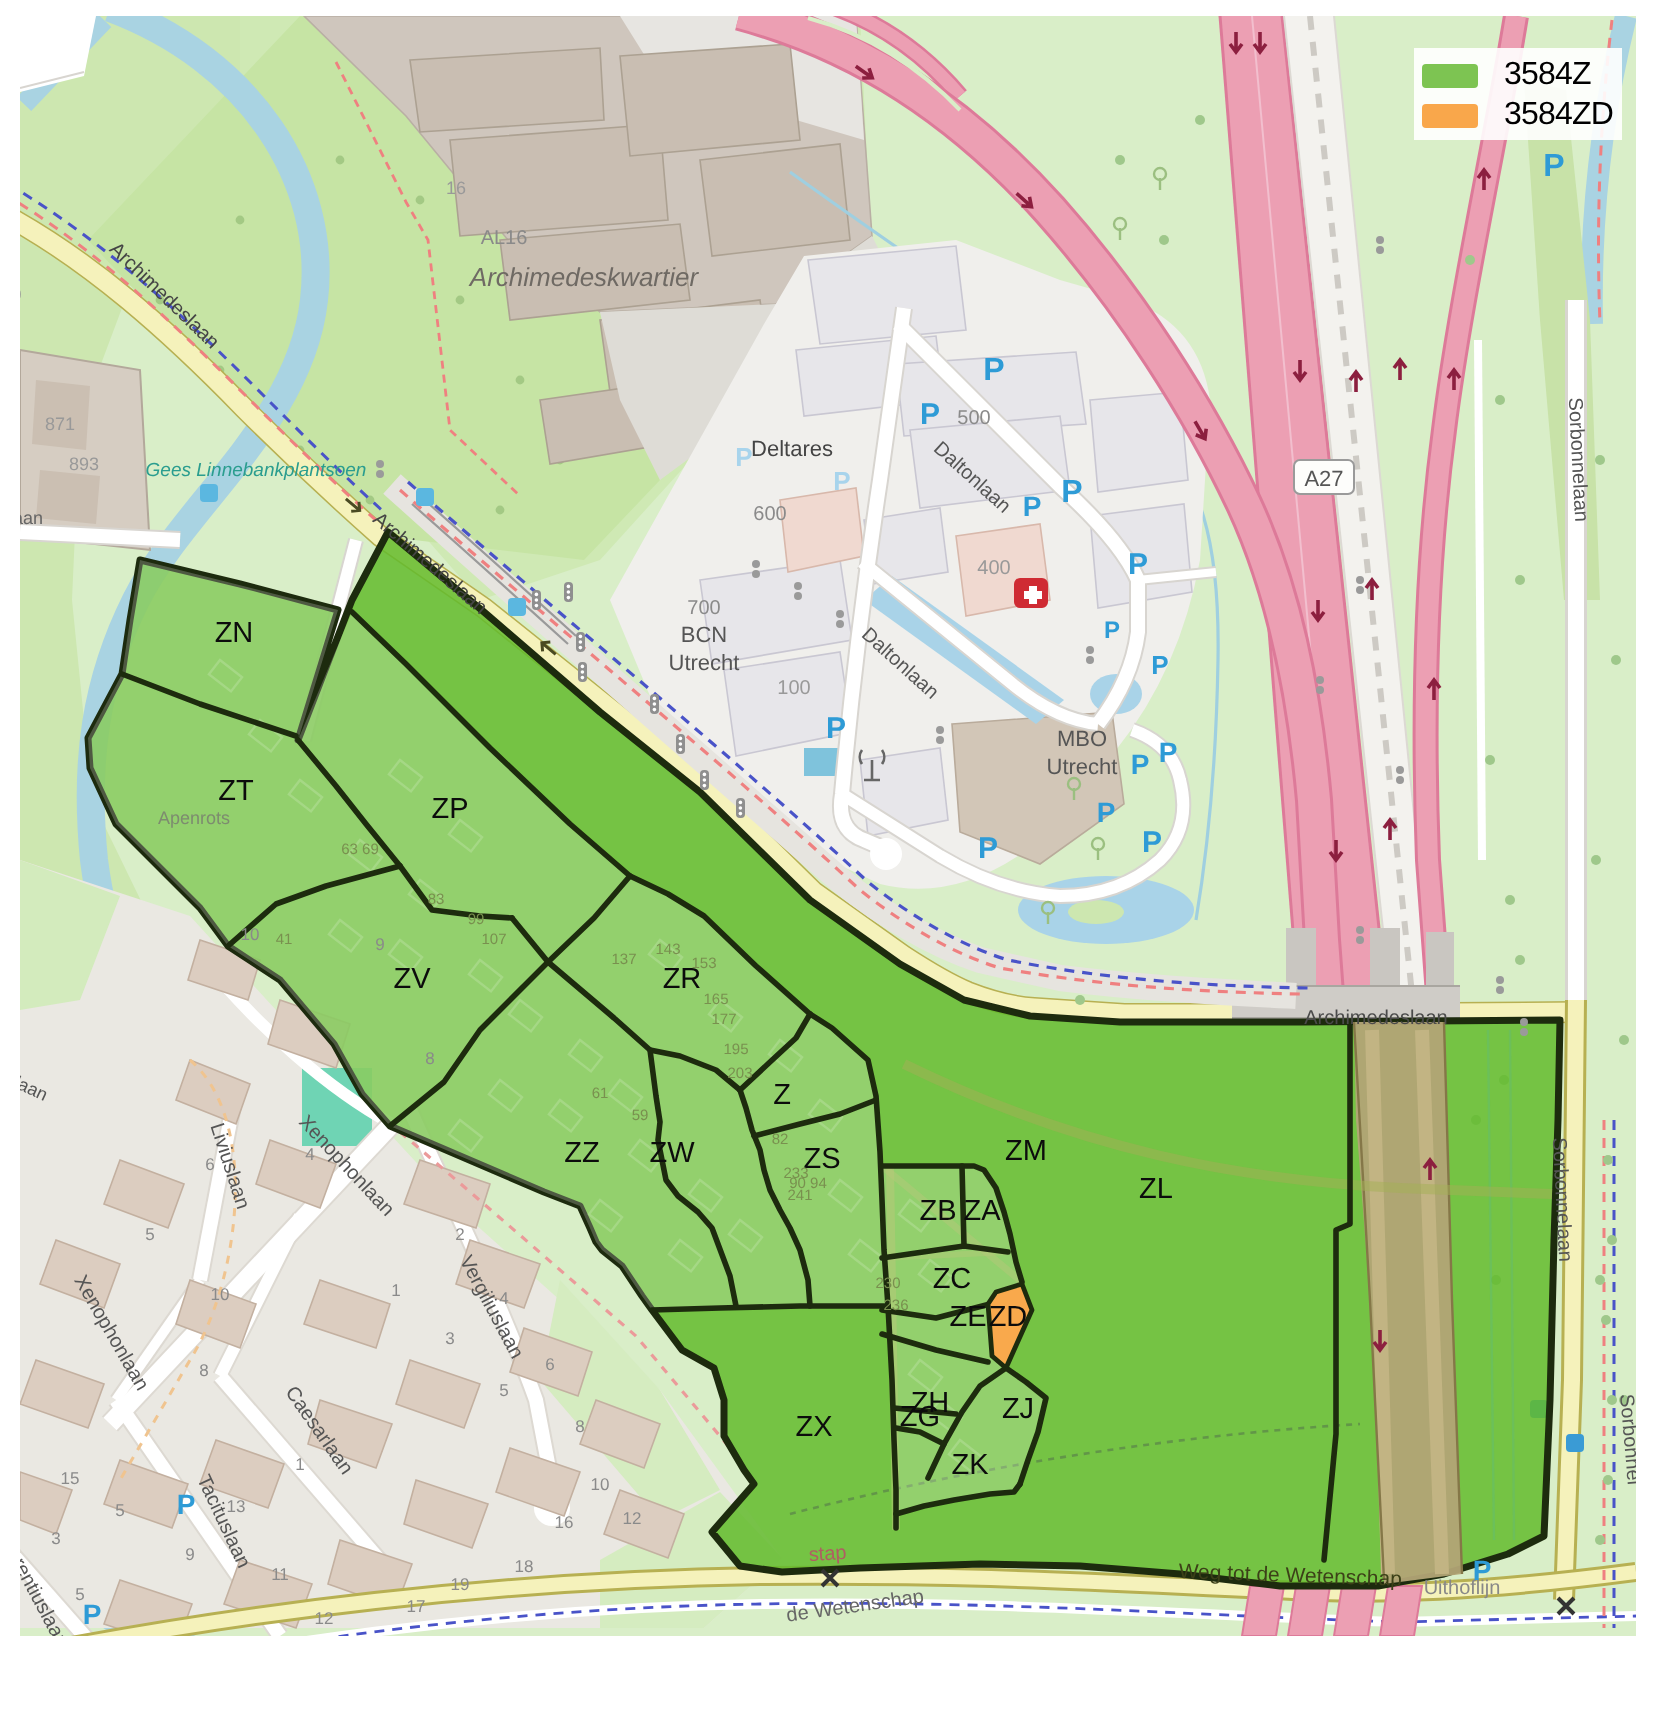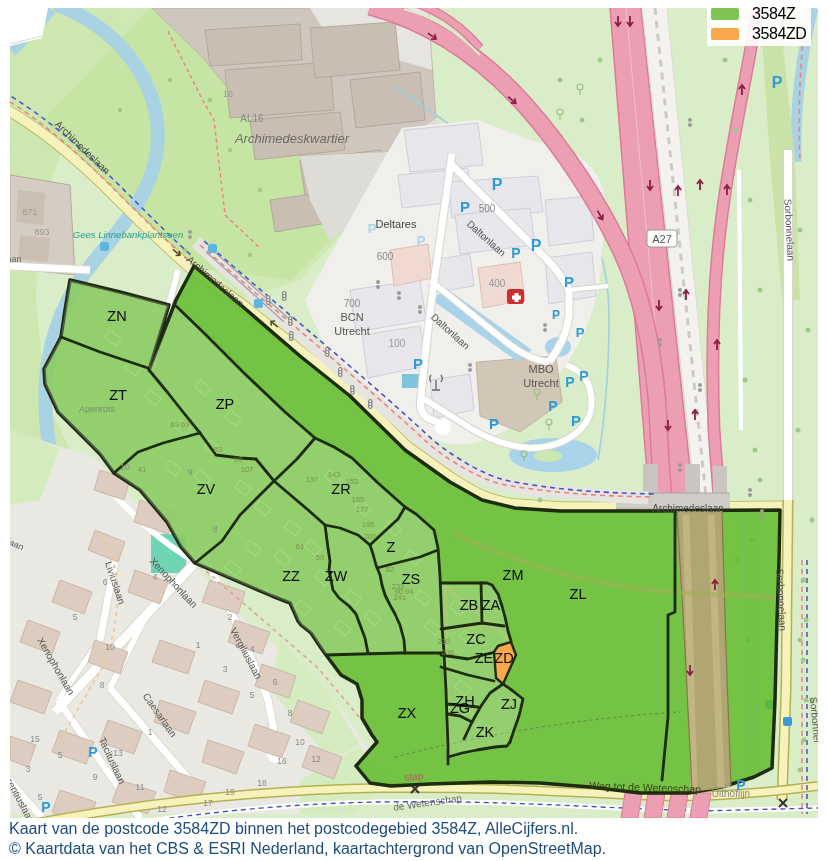--- a/index.html
+++ b/index.html
@@ -1,19 +1,19 @@
 <!DOCTYPE html>
 <html><head>
 <meta charset="utf-8">
 <style>
 html,body{margin:0;padding:0;background:#fff;}
 *{font-family:"Liberation Sans",sans-serif;}
 #wrap{position:relative;width:828px;height:861px;background:#fff;overflow:hidden;}
 #cap{position:absolute;left:9px;top:819px;color:#1e4d7d;font-size:16px;line-height:19.5px;}
-#legend{position:absolute;left:707px;top:0;width:104px;height:46px;background:rgba(255,255,255,0.9);text-align:right;}
+#legend{position:absolute;left:707px;top:24px;width:104px;height:46px;background:rgba(255,255,255,0.9);text-align:right;}
 .sw{position:absolute;left:4px;width:28px;height:12px;border-radius:2px;}
 .lt{position:absolute;left:45px;font-size:16px;color:#000;letter-spacing:-0.4px;}
 </style>
 </head>
 <body>
 <div id="wrap">
 <svg width="828" height="861" viewBox="0 0 828 861" xmlns="http://www.w3.org/2000/svg">
 <defs>
         <clipPath id="mapclip">
           <rect x="10" y="8" width="808" height="810"></rect>
@@ -535,14 +535,13 @@
 <text x="300" y="549" font-size="7.5" fill="#79904f" text-anchor="middle">61</text>
 <text x="320" y="560" font-size="7.5" fill="#79904f" text-anchor="middle">59</text>
 </g>
 </svg>
 <div id="legend">
 <div class="sw" style="background:#7dc452;top:8px"></div>
       <div class="lt" style="top:5px">3584Z</div>
 <div class="sw" style="background:#f9a74b;top:28px"></div>
       <div class="lt" style="top:25px">3584ZD</div>
 </div>
-<div id="cap">Kaart van de postcode 3584ZD binnen het postcodegebied 3584Z, AlleCijfers.nl.<br>© Kaartdata van het CBS &amp; ESRI Nederland, kaartachtergrond van OpenStreetMap.</div>
 </div>
 
 </body></html>

